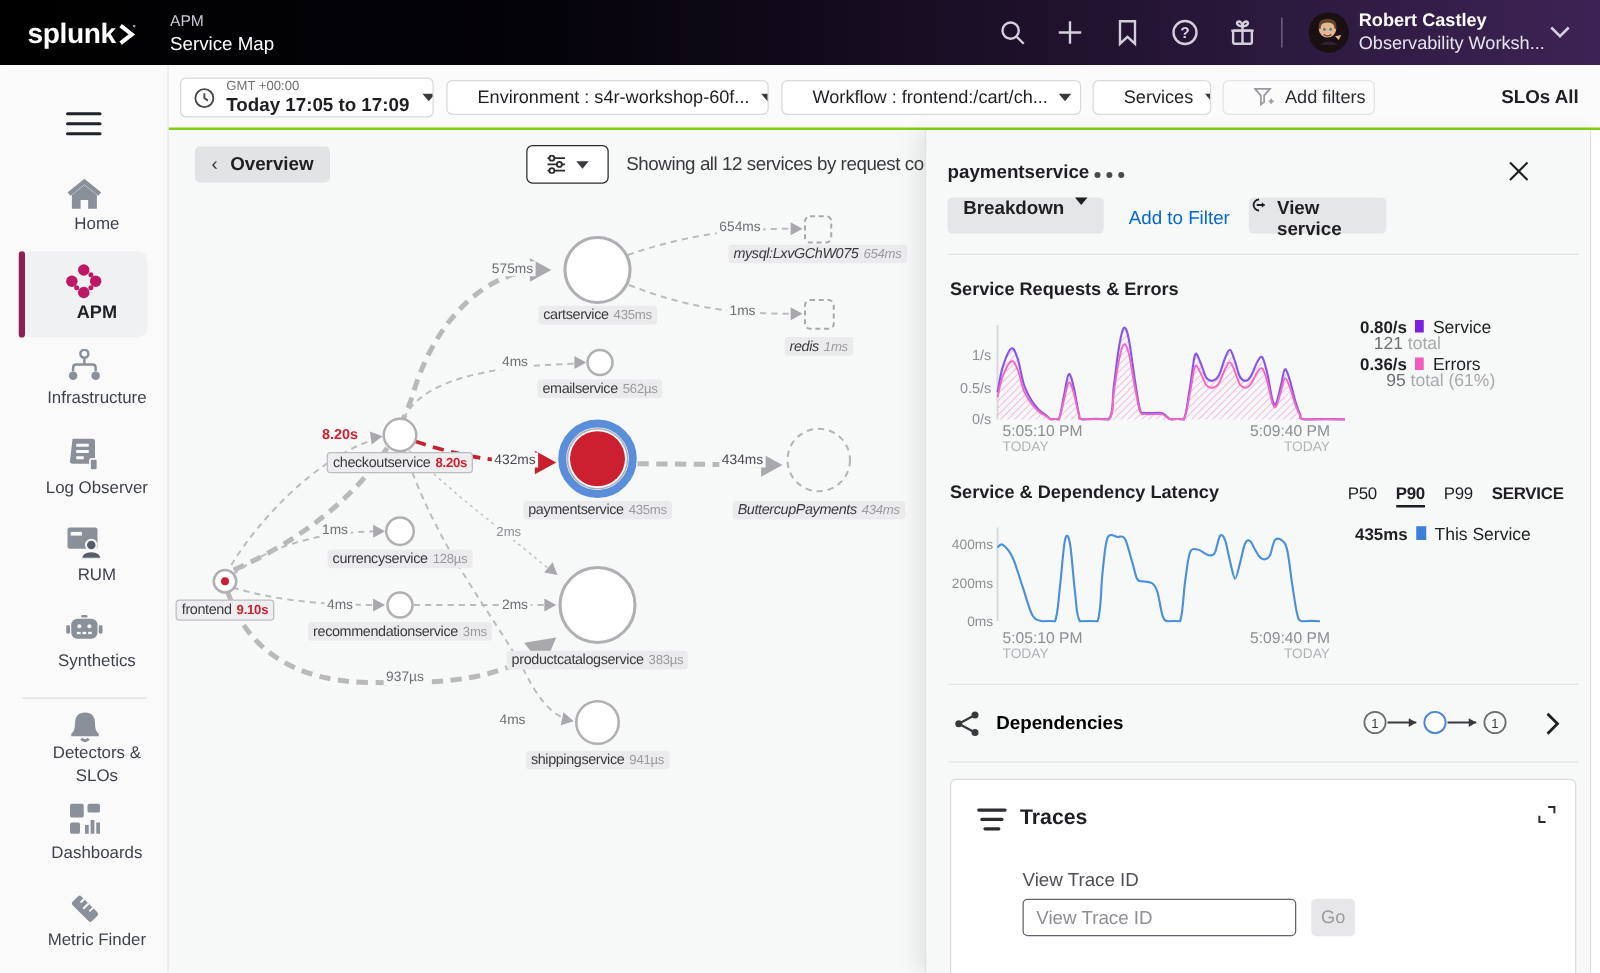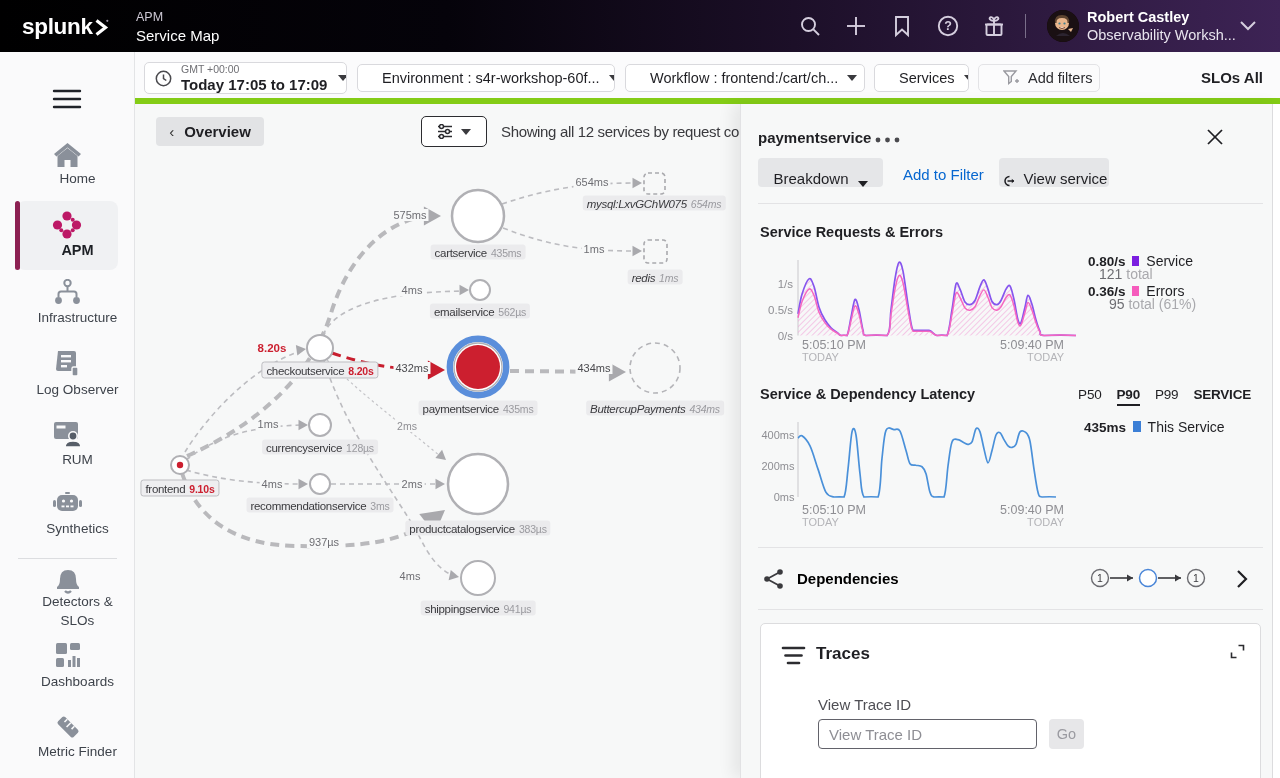--- a/index.html
+++ b/index.html
@@ -14,31 +14,31 @@
   #hdr-divider { position:absolute; left:1025px; top:14px; width:1px; height:24px; background:#7a6f8a; }
   #avatar { position:absolute; left:1047px; top:10px; width:32px; height:32px; border-radius:50%; background:#16080c; overflow:hidden; }
   #uname { position:absolute; left:1087px; top:9px; color:#fff; font-size:14.5px; font-weight:bold; }
   #uorg  { position:absolute; left:1087px; top:27px; color:#e8e4ee; font-size:14.5px; }
   
   #sidebar { position:absolute; left:0; top:52px; width:135px; height:726px; background:#fafafb; border-right:1px solid #e3e4e6; }
   .sb-label { position:absolute; width:155px; text-align:center; font-size:13.5px; color:#3e434b; }
   #apm-active { position:absolute; left:17px; top:149px; width:101px; height:69px; background:#f0f1f3; border-radius:8px; }
   #apm-bar { position:absolute; left:15px; top:149px; width:5px; height:69px; background:#8c2052; border-radius:3px; }
   
-  #filterbar { position:absolute; left:135px; top:52px; width:1145px; height:52px; background:#fbfbfc; border-bottom:6px solid #84cc16; }
+  #filterbar { position:absolute; left:135px; top:52px; width:1145px; height:52px; background:#fbfbfc; border-bottom:2px solid #84cc16; }
   .fbtn { position:absolute; top:12px; height:28px; background:#fff; border:1px solid #d9d9dd; border-radius:5px;
           display:flex; align-items:center; font-size:14.5px; color:#1f1f23; padding:0 24px; white-space:nowrap; overflow:hidden; }
   .caret { display:inline-block; width:0; height:0; border-left:5px solid transparent; border-right:5px solid transparent; border-top:6px solid #3a3a3e; margin-left:9px; }
   
   #map { position:absolute; left:135px; top:104px; width:605px; height:674px; background:#f7f8f8; }
   
   #drawer { position:absolute; left:740px; top:104px; width:540px; height:674px; background:#f7f8f8;
             border-left:1px solid #e2e2e4; box-shadow:-8px 0 14px rgba(0,0,0,0.07); }
-  .gbtn { position:absolute; background:#e5e6e8; border-radius:4px; display:flex; align-items:flex-end; justify-content:center;
-          font-size:15px; font-weight:normal; color:#1f1f23; }
+  .gbtn { position:absolute; background:#e5e6e8; border-radius:4px; display:flex; align-items:flex-start; justify-content:center;
+          font-size:15px; font-weight:bold; color:#1f1f23; }
   #traces-card { position:absolute; left:19px; top:519px; width:501px; height:200px; background:#fff; border:1px solid #dcdcde; border-radius:5px; }
 </style>
 </head>
 <body>
 <div id="header">
   <div id="logo">splunk</div>
     <svg style="position:absolute; left:95px; top:19px;" width="14" height="17" viewBox="0 0 14 17" fill="none">
       <path d="M1.5 1.5 L10.5 8.5 L1.5 15.5" stroke="#fff" stroke-width="3.2"></path>
       <circle cx="12.3" cy="1.8" r="1.1" fill="#9a93a5"></circle>
     </svg>

